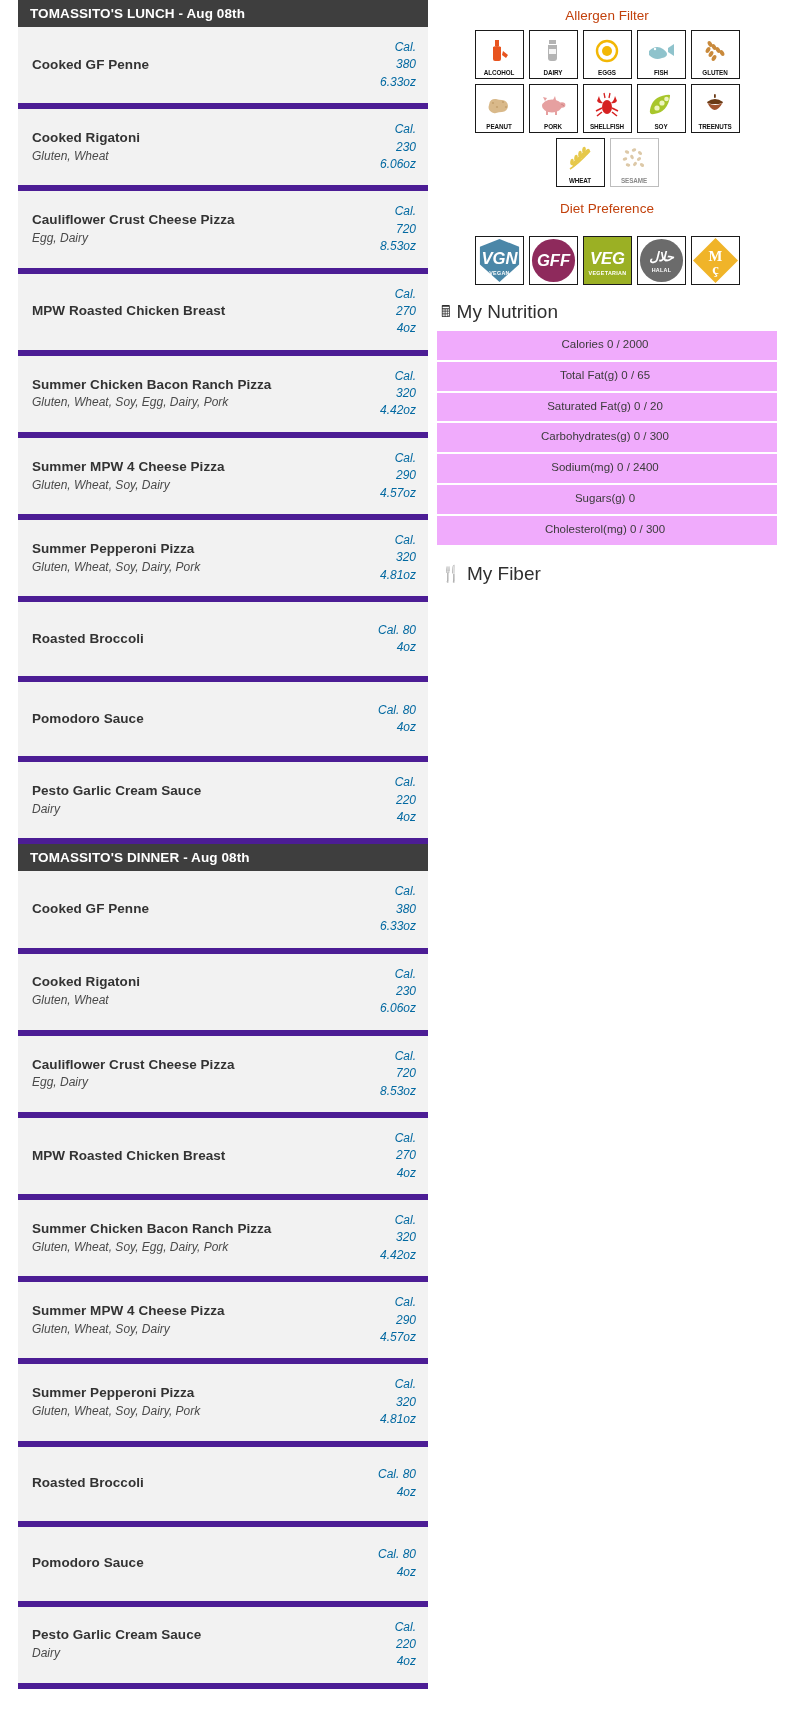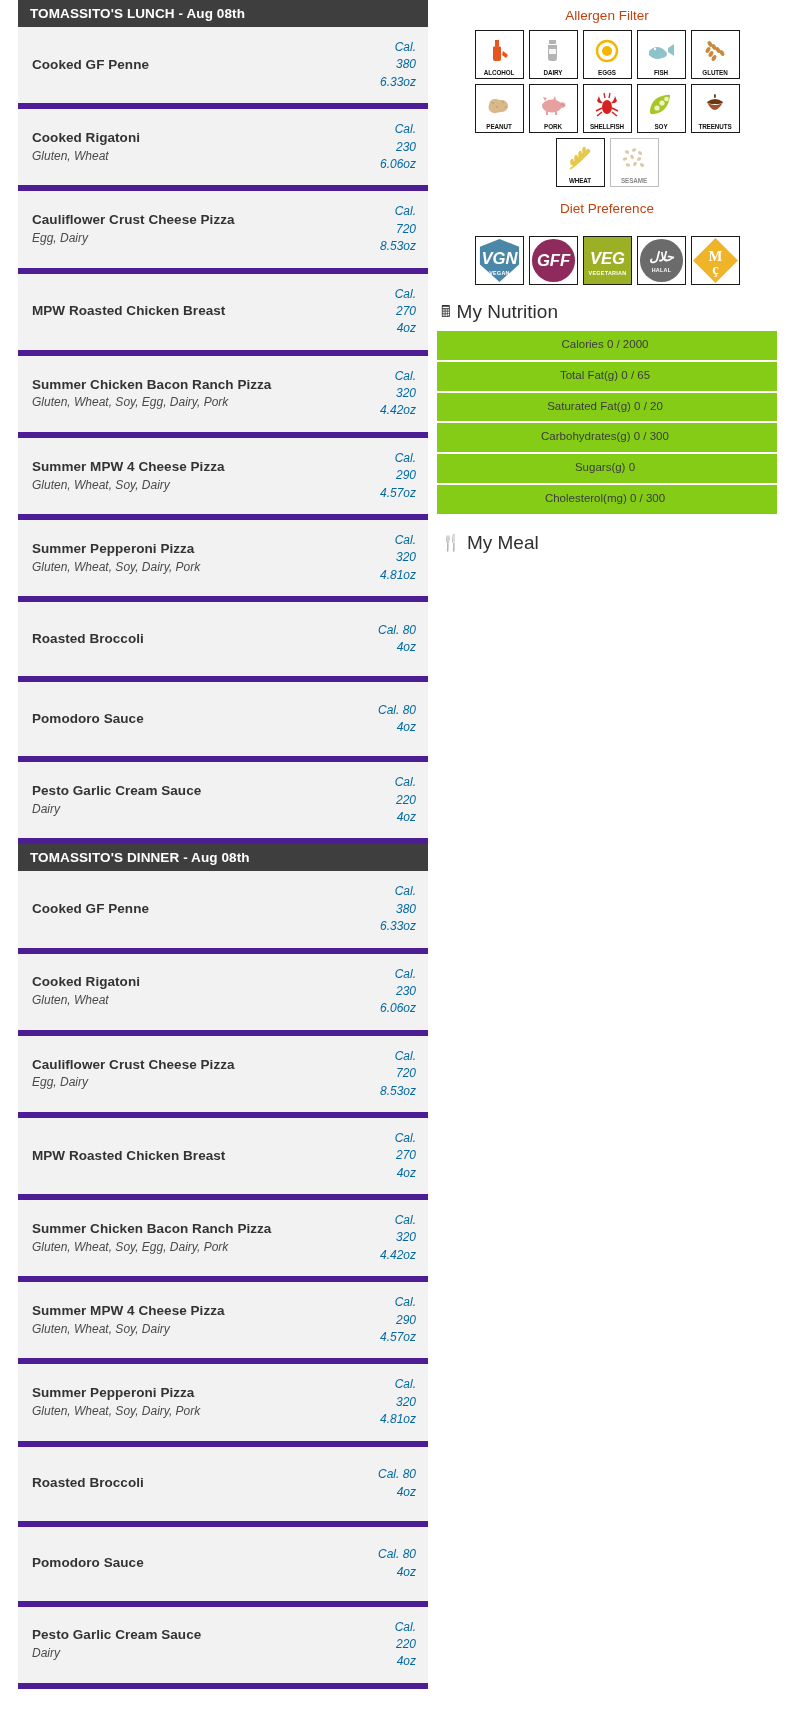--- a/index.html
+++ b/index.html
@@ -148,21 +148,21 @@
     font-weight: 400;
   }
   .section-head .sh-icon {
     font-size: 16px;
     line-height: 1;
     display: inline-block;
   }
 
   .nutri-list { width: 100%; }
   .nutri-row {
-    background: #84cc16;
+    background: #f0abfc;
     border-bottom: 2px solid #ffffff;
     text-align: center;
     font-size: 11.5px;
     color: #3b3b3b;
     padding: 7px 8px 8px 4px;
     line-height: 1.2;
   }
 
   .my-meal-area { min-height: 40px; }
 </style>
@@ -508,24 +508,25 @@
 
     <div class="section-head">
       <span class="sh-icon">🖩</span>
       <span>My Nutrition</span>
     </div>
     <div class="nutri-list" id="nutri-list">
         <div class="nutri-row">Calories 0 / 2000</div>
         <div class="nutri-row">Total Fat(g) 0 / 65</div>
         <div class="nutri-row">Saturated Fat(g) 0 / 20</div>
         <div class="nutri-row">Carbohydrates(g) 0 / 300</div>
+        <div class="nutri-row">Sodium(mg) 0 / 2400</div>
         <div class="nutri-row">Sugars(g) 0</div>
         <div class="nutri-row">Cholesterol(mg) 0 / 300</div>
       </div>
 
     <div class="section-head">
       <span class="sh-icon">🍴</span>
-      <span>My Meal</span>
+      <span>My Fiber</span>
     </div>
     <div class="my-meal-area" id="meal-list"></div>
 
   </div>
 </div>
 
 </body></html>

